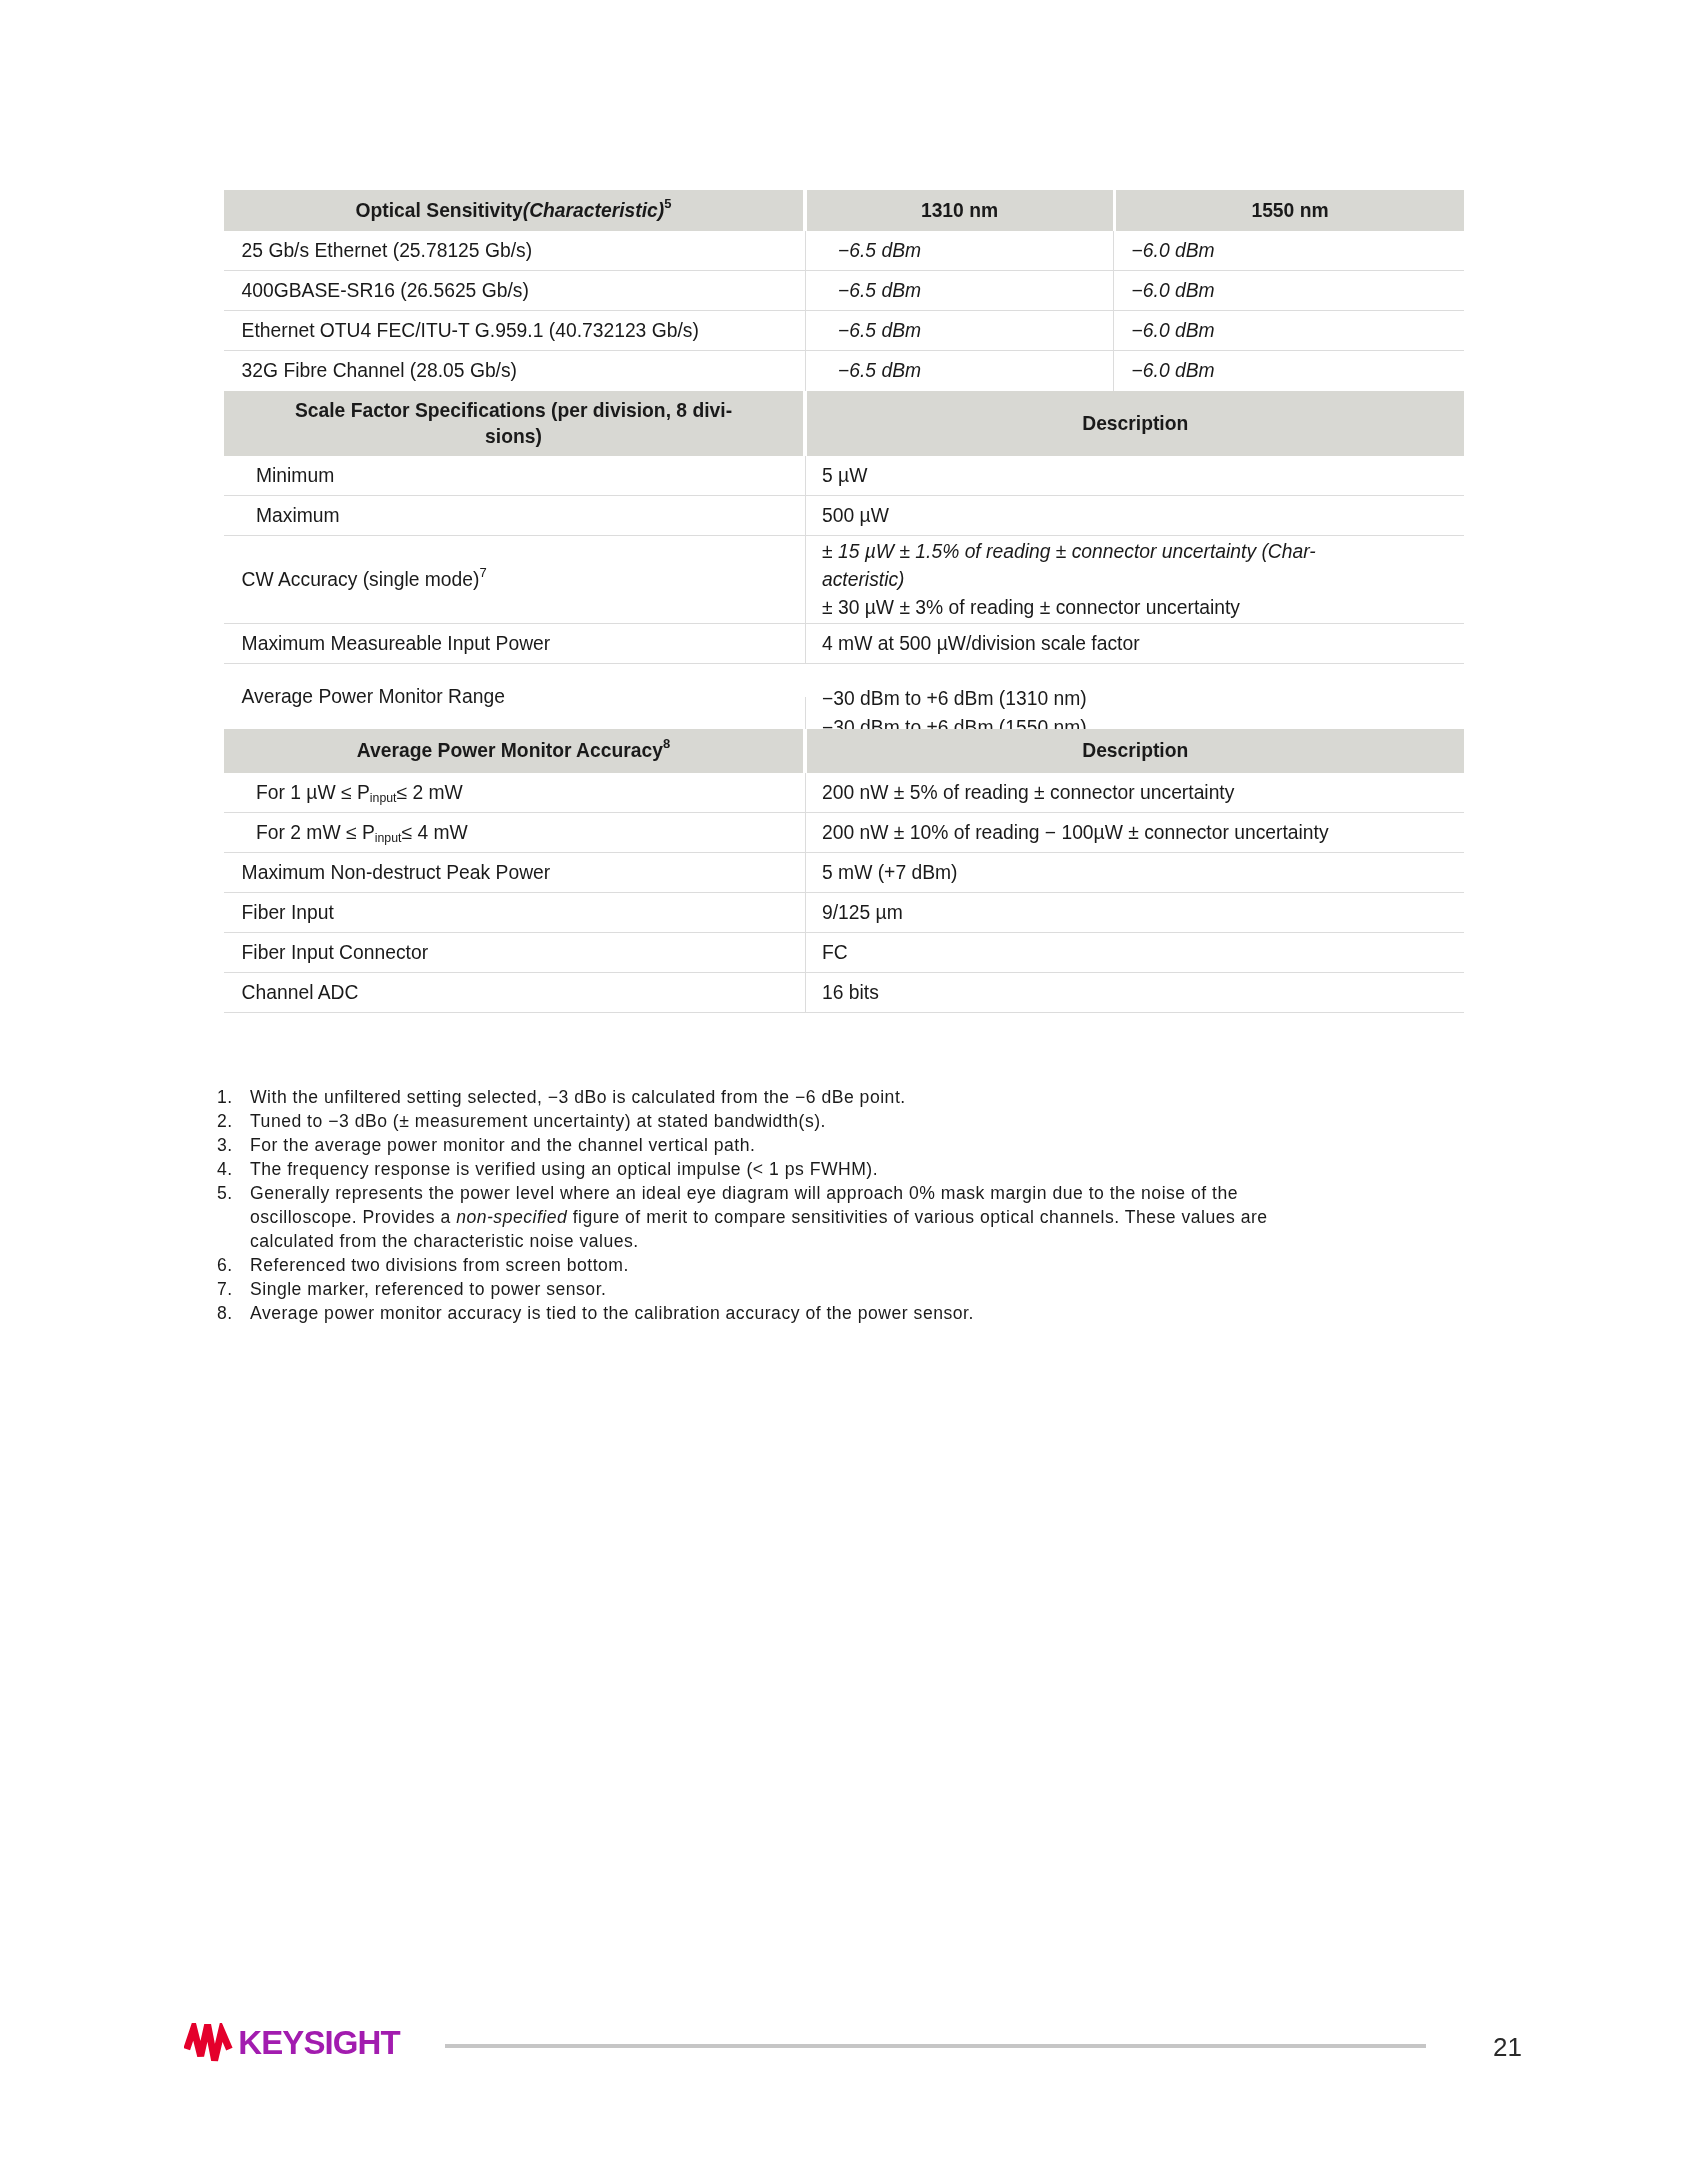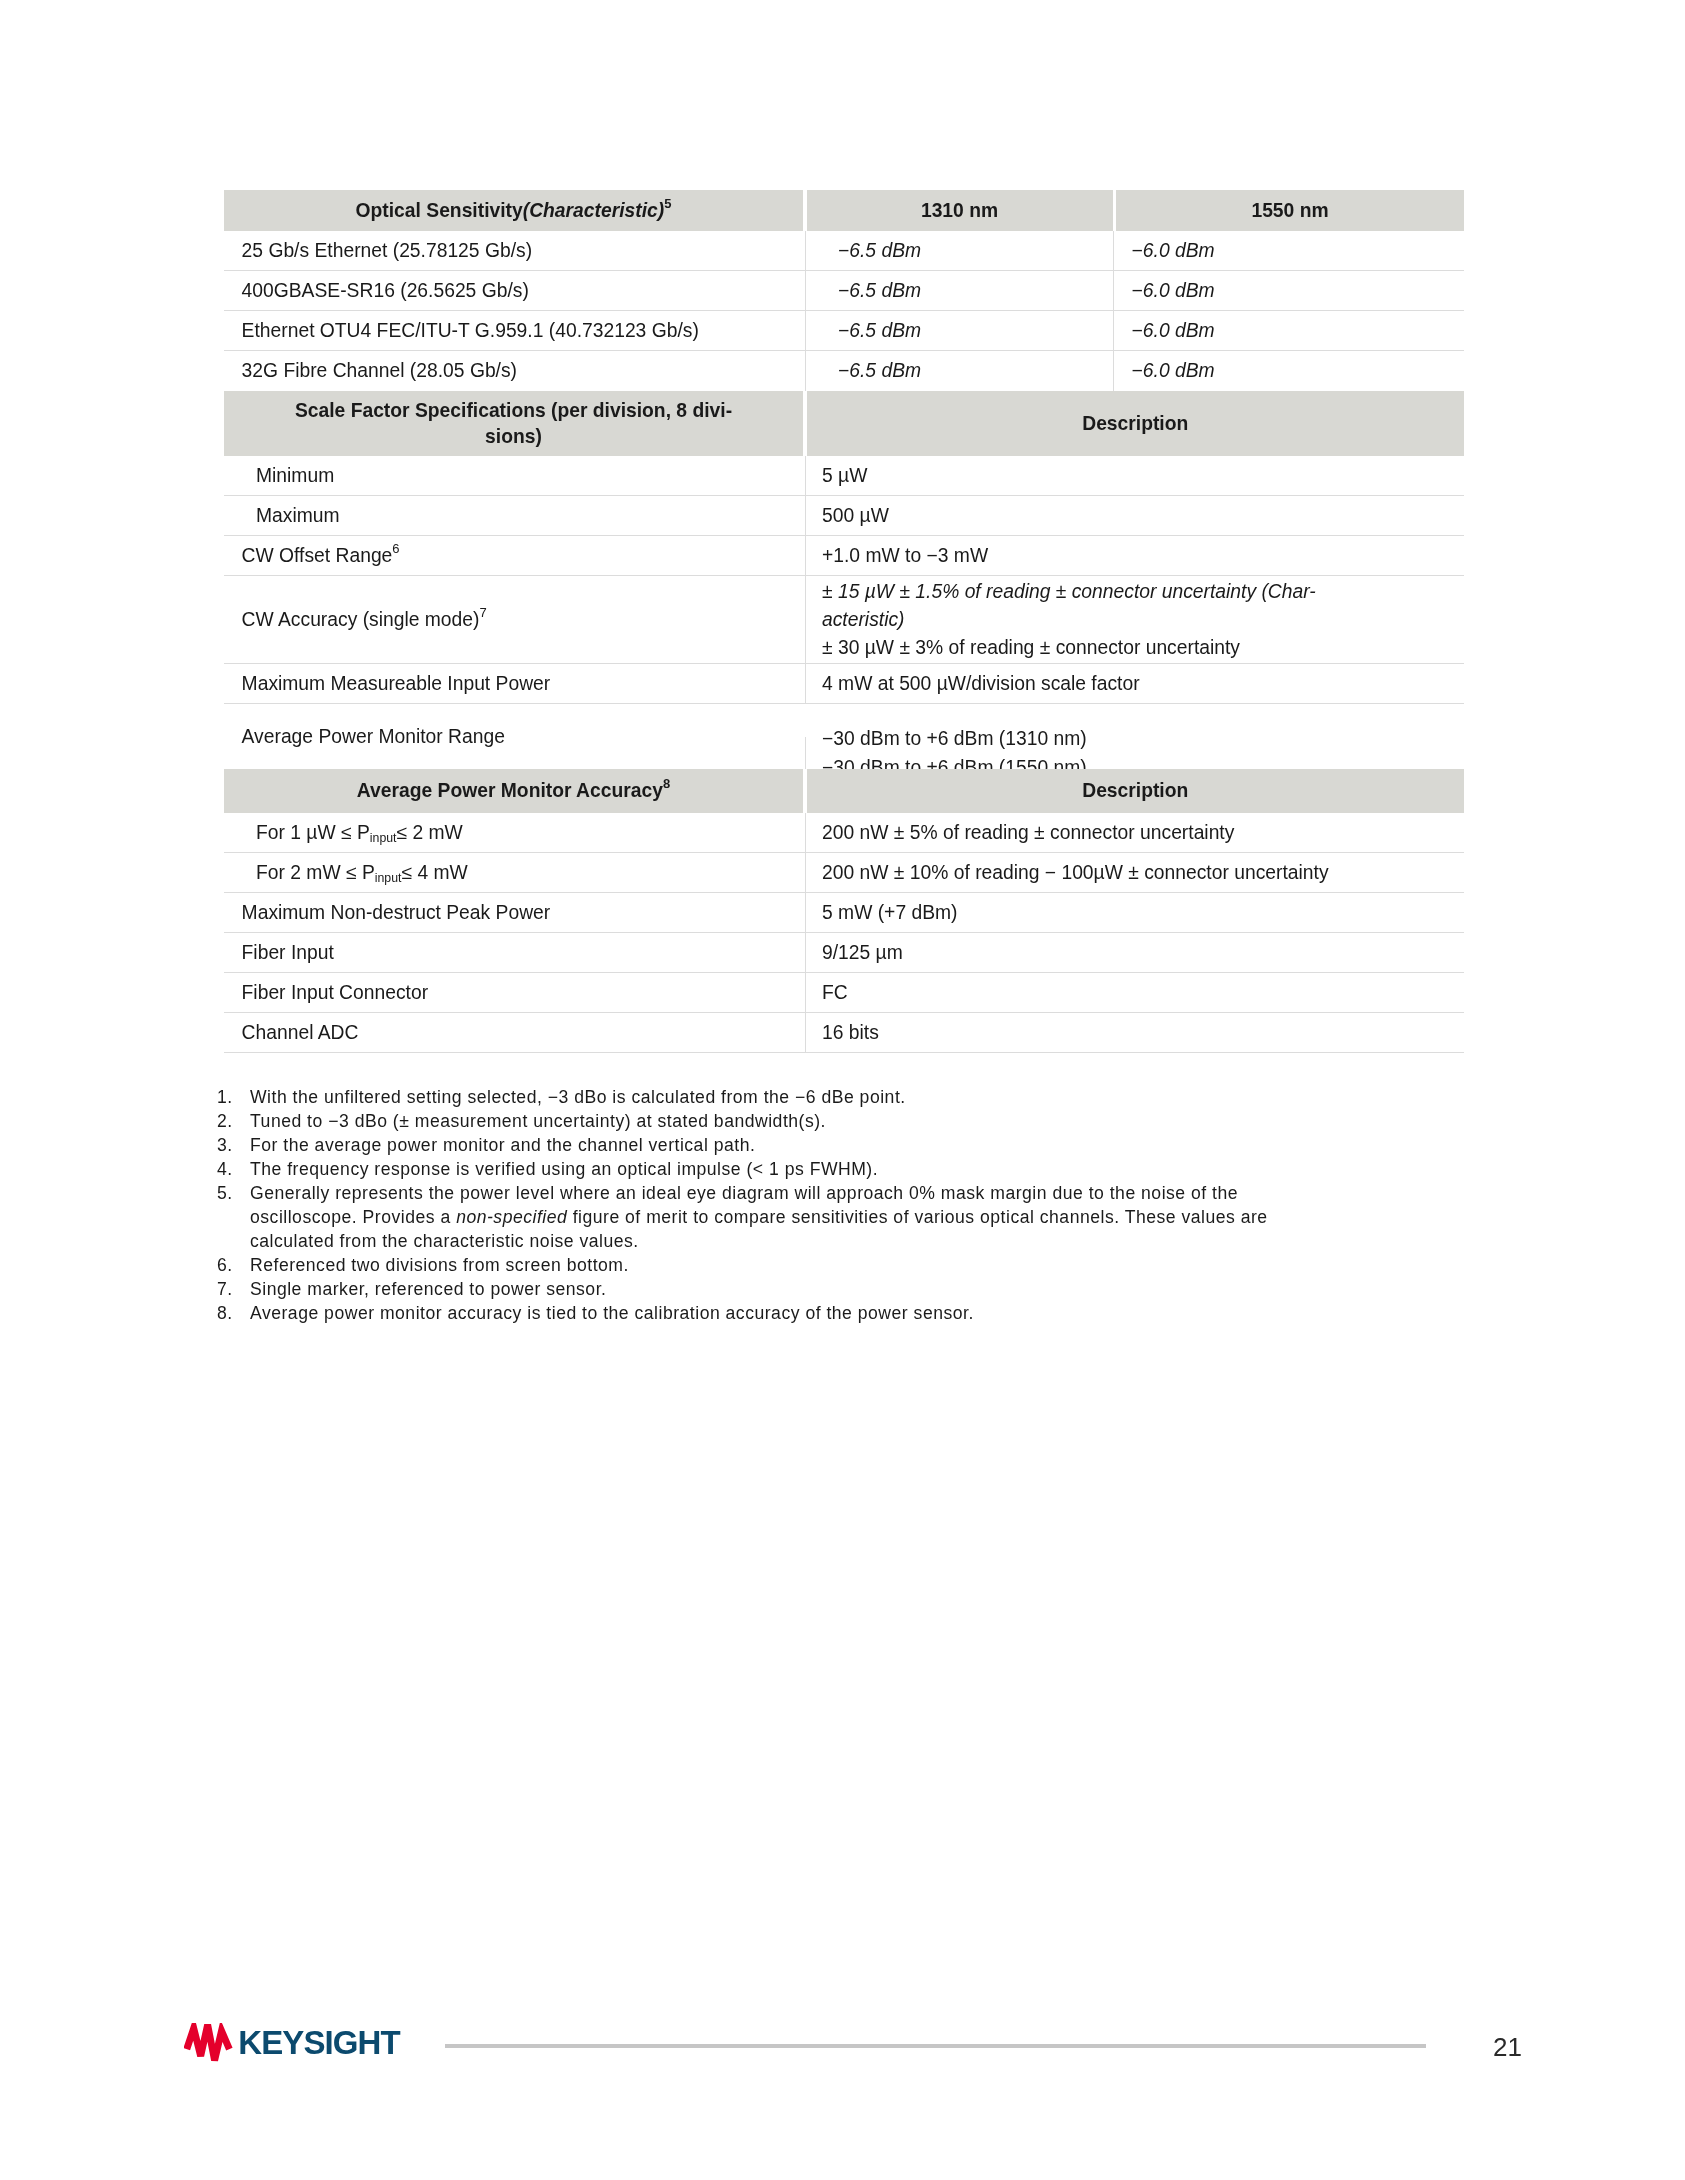--- a/index.html
+++ b/index.html
@@ -88,21 +88,21 @@
   .fn-text { flex:1; white-space:pre-line; }
 
   
   .footer-logo {
     position:absolute; left:184px; top:2023px;
     display:flex; align-items:center;
   }
   .spark { width:49px; height:40px; margin-right:5.3px; }
   .wordmark {
     font-size:33px; font-weight:bold; letter-spacing:-0.9px;
-    color:#0c4a6e;
+    color:#a21caf;
   }
   .footer-rule {
     position:absolute; left:445px; top:2044px;
     width:981px; height:3.5px; background:#c6c6c6;
   }
   .page-number {
     position:absolute; left:1493px; top:2032px;
     font-size:26px; color:#2a2a2a;
   }
 </style>
@@ -147,24 +147,20 @@
 sions)</div>
         <div class="hcell hc-desc">Description</div>
       </div>
       <div class="trow r46">
         <div class="cell lbl indent">Minimum</div>
         <div class="cell desc">5 µW</div>
       </div>
       <div class="trow r46">
         <div class="cell lbl indent">Maximum</div>
         <div class="cell desc">500 µW</div>
-      </div>
-      <div class="trow r46">
-        <div class="cell lbl"><span>CW Offset Range </span><sup class="s">6</sup></div>
-        <div class="cell desc">+1.0 mW to −3 mW</div>
       </div>
       <div class="trow r100">
         <div class="cell lbl"><span>CW Accuracy (single mode)</span><sup class="s">7</sup></div>
         <div class="cell desc">
           <span class="cw-desc"><span class="italic">± 15 µW ± 1.5% of reading ± connector uncertainty (Char-
 acteristic)</span><span class="regular"> ± 30 µW ± 3% of reading ± connector uncertainty</span></span>
         </div>
       </div>
       <div class="trow r46">
         <div class="cell lbl">Maximum Measureable Input Power</div>

